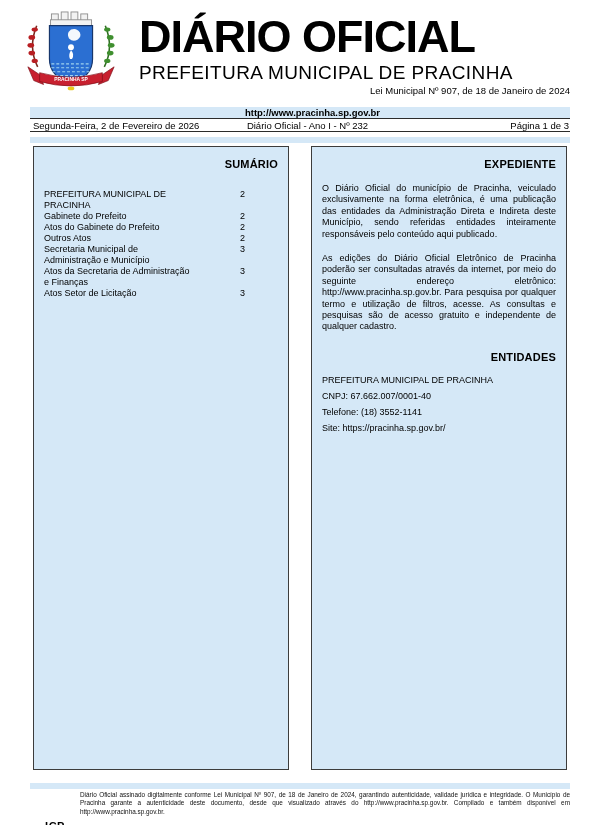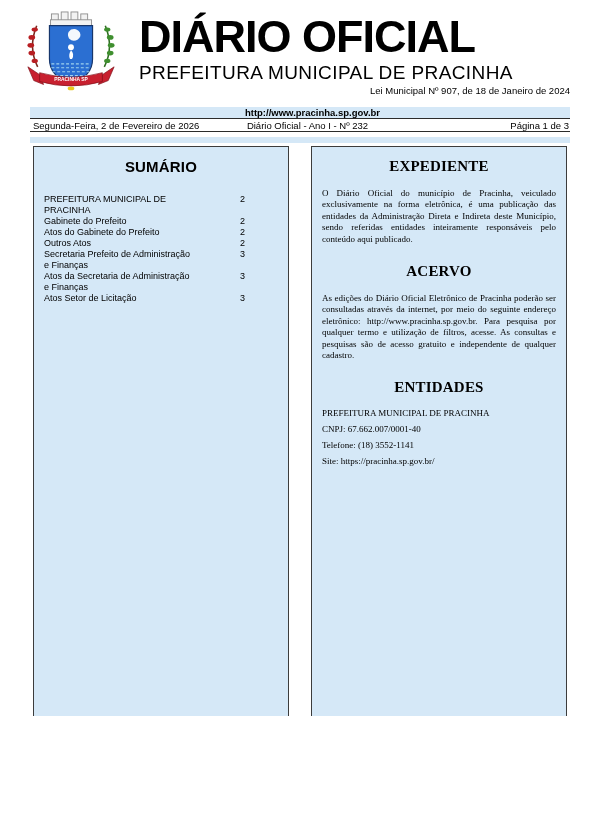--- a/index.html
+++ b/index.html
@@ -1,18 +1,18 @@
 <!DOCTYPE html>
 <html><head>
 <meta charset="utf-8">
 <style>
   * { margin:0; padding:0; box-sizing:border-box; }
   html,body { background:#ffffff; }
   .page {
-    position:relative; width:600px; height:716px; background:#fff;
+    position:relative; width:600px; height:825px; background:#fff;
     font-family:"Liberation Sans", sans-serif; color:#000; overflow:hidden;
     margin:0 auto;
   }
   
   .crest { position:absolute; left:22px; top:10px; width:98px; height:98px; }
   .title-block { position:absolute; left:139px; top:14px; }
   .main-title { font-size:45px; font-weight:bold; line-height:1.0; letter-spacing:-1px; white-space:nowrap; }
   .sub-title  { font-size:19px; font-weight:normal; letter-spacing:0.4px; margin-top:3px; white-space:nowrap; }
   .law-line { position:absolute; right:30px; top:85px; font-size:9.5px; font-weight:normal; }
   
@@ -29,22 +29,22 @@
   .meta-center{ position:absolute; left:15px; right:0; text-align:center; white-space:nowrap; }
   .meta-right { position:absolute; right:1px; white-space:nowrap; }
   .rule-b { position:absolute; left:30px; top:131px; width:540px; height:0; border-top:1px solid #2b2b2b; }
   .blue-strip { position:absolute; left:30px; top:137px; width:540px; height:6px; background:#d5e8f7; }
   
   .panel {
     position:absolute; top:146px; height:624px; background:#d5e8f7;
     border:1.5px solid #3c3c3c; padding:9px 10px;
   }
   .panel-left  { left:33px;  width:256px; }
-  .panel-right { left:311px; width:256px;font-family:Liberation Serif, serif; }
-  .panel-title { text-align:center; font-size:15px; font-weight:bold; letter-spacing:0.2px; margin-top:2px; }
+  .panel-right { left:311px; width:256px; }
+  .panel-title { text-align:right; font-size:11px; font-weight:bold; letter-spacing:0.2px; margin-top:2px; }
   
   .toc { margin-top:19px; }
   .toc-row { display:flex; justify-content:space-between; align-items:flex-start; padding-right:33px; }
   .toc-label { font-size:9px; line-height:11px; max-width:150px; }
   .toc-page  { font-size:9px; line-height:11px; }
   
   .body-par { font-size:9px; line-height:11.4px; text-align:justify; margin-top:13px; }
   .mid-title { margin-top:18px; }
   .ent-list { margin-top:12px; }
   .ent-line { font-size:9px; line-height:11px; margin-bottom:5px; }
@@ -142,39 +142,38 @@
       </div>
       <div class="toc-row">
         <span class="toc-label">Atos do Gabinete do Prefeito</span>
         <span class="toc-page">2</span>
       </div>
       <div class="toc-row">
         <span class="toc-label">Outros Atos</span>
         <span class="toc-page">2</span>
       </div>
       <div class="toc-row">
-        <span class="toc-label">Secretaria Prefeito de Administração e Finanças</span>
+        <span class="toc-label">Secretaria Municipal de Administração e Município</span>
         <span class="toc-page">3</span>
       </div>
       <div class="toc-row">
         <span class="toc-label">Atos da Secretaria de Administração e Finanças</span>
         <span class="toc-page">3</span>
       </div>
       <div class="toc-row">
         <span class="toc-label">Atos Setor de Licitação</span>
         <span class="toc-page">3</span>
       </div>
     </div>
   </div>
 
   <div class="panel panel-right">
     <div class="panel-title">EXPEDIENTE</div>
     <div class="body-par">O Diário Oficial do município de Pracinha, veiculado exclusivamente na forma eletrônica, é uma publicação das entidades da Administração Direta e Indireta deste Município, sendo referidas entidades inteiramente responsáveis pelo conteúdo aqui publicado.</div>
 
-    <div class="panel-title mid-title">ACERVO</div>
     <div class="body-par">As edições do Diário Oficial Eletrônico de Pracinha poderão ser consultadas através da internet, por meio do seguinte endereço eletrônico: http://www.pracinha.sp.gov.br. Para pesquisa por qualquer termo e utilização de filtros, acesse. As consultas e pesquisas são de acesso gratuito e independente de qualquer cadastro.</div>
 
     <div class="panel-title mid-title">ENTIDADES</div>
     <div class="ent-list">
       <div class="ent-line">PREFEITURA MUNICIPAL DE PRACINHA</div>
       <div class="ent-line">CNPJ: 67.662.007/0001-40</div>
       <div class="ent-line">Telefone: (18) 3552-1141</div>
       <div class="ent-line">Site: https://pracinha.sp.gov.br/</div>
     </div>
   </div>

